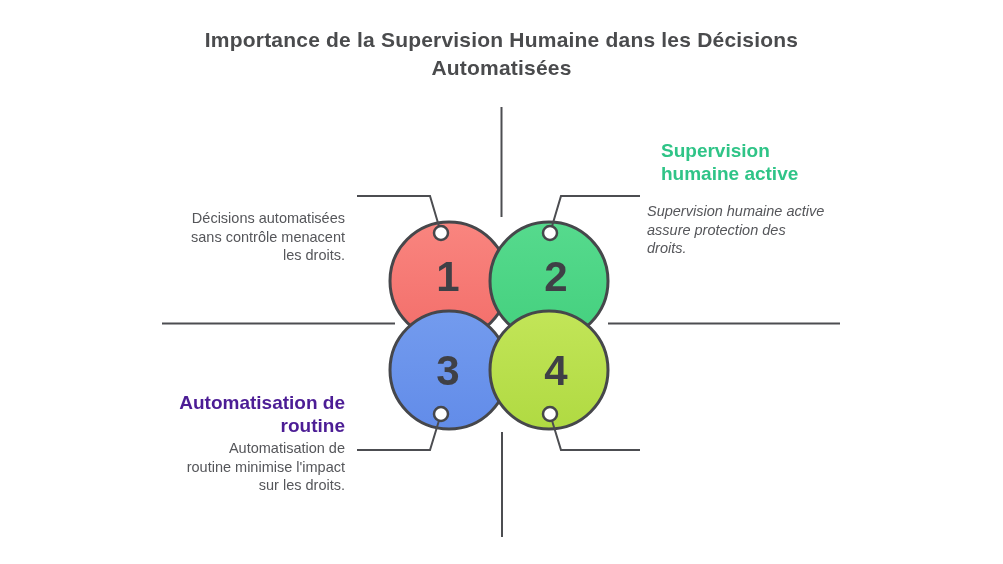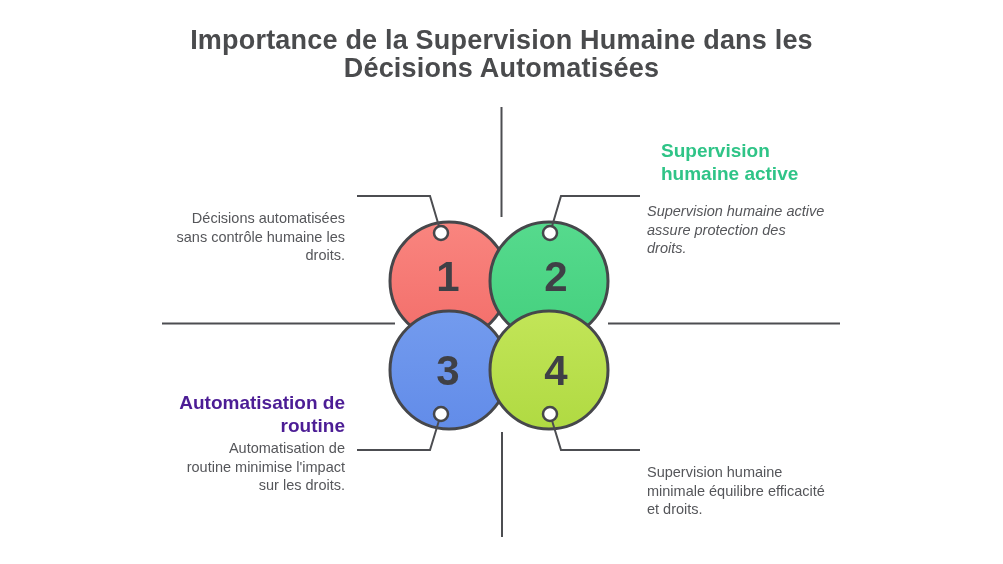--- a/index.html
+++ b/index.html
@@ -7,21 +7,21 @@
     position:relative;
     width:1003px;height:564px;
     background:#ffffff;
     font-family:"Liberation Sans",sans-serif;
     overflow:hidden;
   }
   .title{
     position:absolute;top:26px;left:0;right:0;
     margin:0 auto;max-width:700px;
     text-align:center;
-    font-size:27px;line-height:28px;font-weight:bold;
+    font-size:21px;line-height:28px;font-weight:bold;
     color:#4a4b4d;letter-spacing:.2px;
   }
   .diagram-svg{position:absolute;left:0;top:0;width:1003px;height:564px;}
   .num{
     position:absolute;width:60px;height:48px;
     text-align:center;line-height:48px;
     font-size:42px;font-weight:bold;color:#3f4046;
   }
   .lbl{position:absolute;}
   .lbl .hd{font-size:19px;line-height:23px;font-weight:bold;margin:0 0 0 0;}
@@ -80,34 +80,31 @@
     <circle cx="441" cy="414" r="7" fill="#ffffff" stroke="#46474b" stroke-width="2.5"></circle>
     <circle cx="550" cy="414" r="7" fill="#ffffff" stroke="#46474b" stroke-width="2.5"></circle>
   </svg>
 
   <div class="num" style="left:418px;top:253px;">1</div>
   <div class="num" style="left:526px;top:253px;">2</div>
   <div class="num" style="left:418px;top:347px;">3</div>
   <div class="num" style="left:526px;top:347px;">4</div>
 
   <div class="lbl align-r" style="left:175px;top:209px;width:170px;">
-    <div class="bd">Décisions automatisées sans contrôle humaine les droits.</div>
+    <div class="bd">Décisions automatisées sans contrôle menacent les droits.</div>
   </div>
 
   <div class="lbl align-l" style="left:647px;top:139px;width:150px;margin-left:14px;">
     <div class="hd hd-green">Supervision humaine active</div>
   </div>
   <div class="lbl align-l" style="left:647px;top:202px;width:180px;font-style:italic;">
     <div class="bd">Supervision humaine active assure protection des droits.</div>
   </div>
 
   <div class="lbl align-r" style="left:165px;top:391px;width:180px;">
     <div class="hd hd-blue">Automatisation de routine</div>
   </div>
   <div class="lbl align-r" style="left:185px;top:439px;width:160px;">
     <div class="bd">Automatisation de routine minimise l'impact sur les droits.</div>
   </div>
 
-  <div class="lbl align-l" style="left:647px;top:463px;width:180px;">
-    <div class="bd">Supervision humaine minimale équilibre efficacité et droits.</div>
-  </div>
 
 </div>
 
 </body></html>

